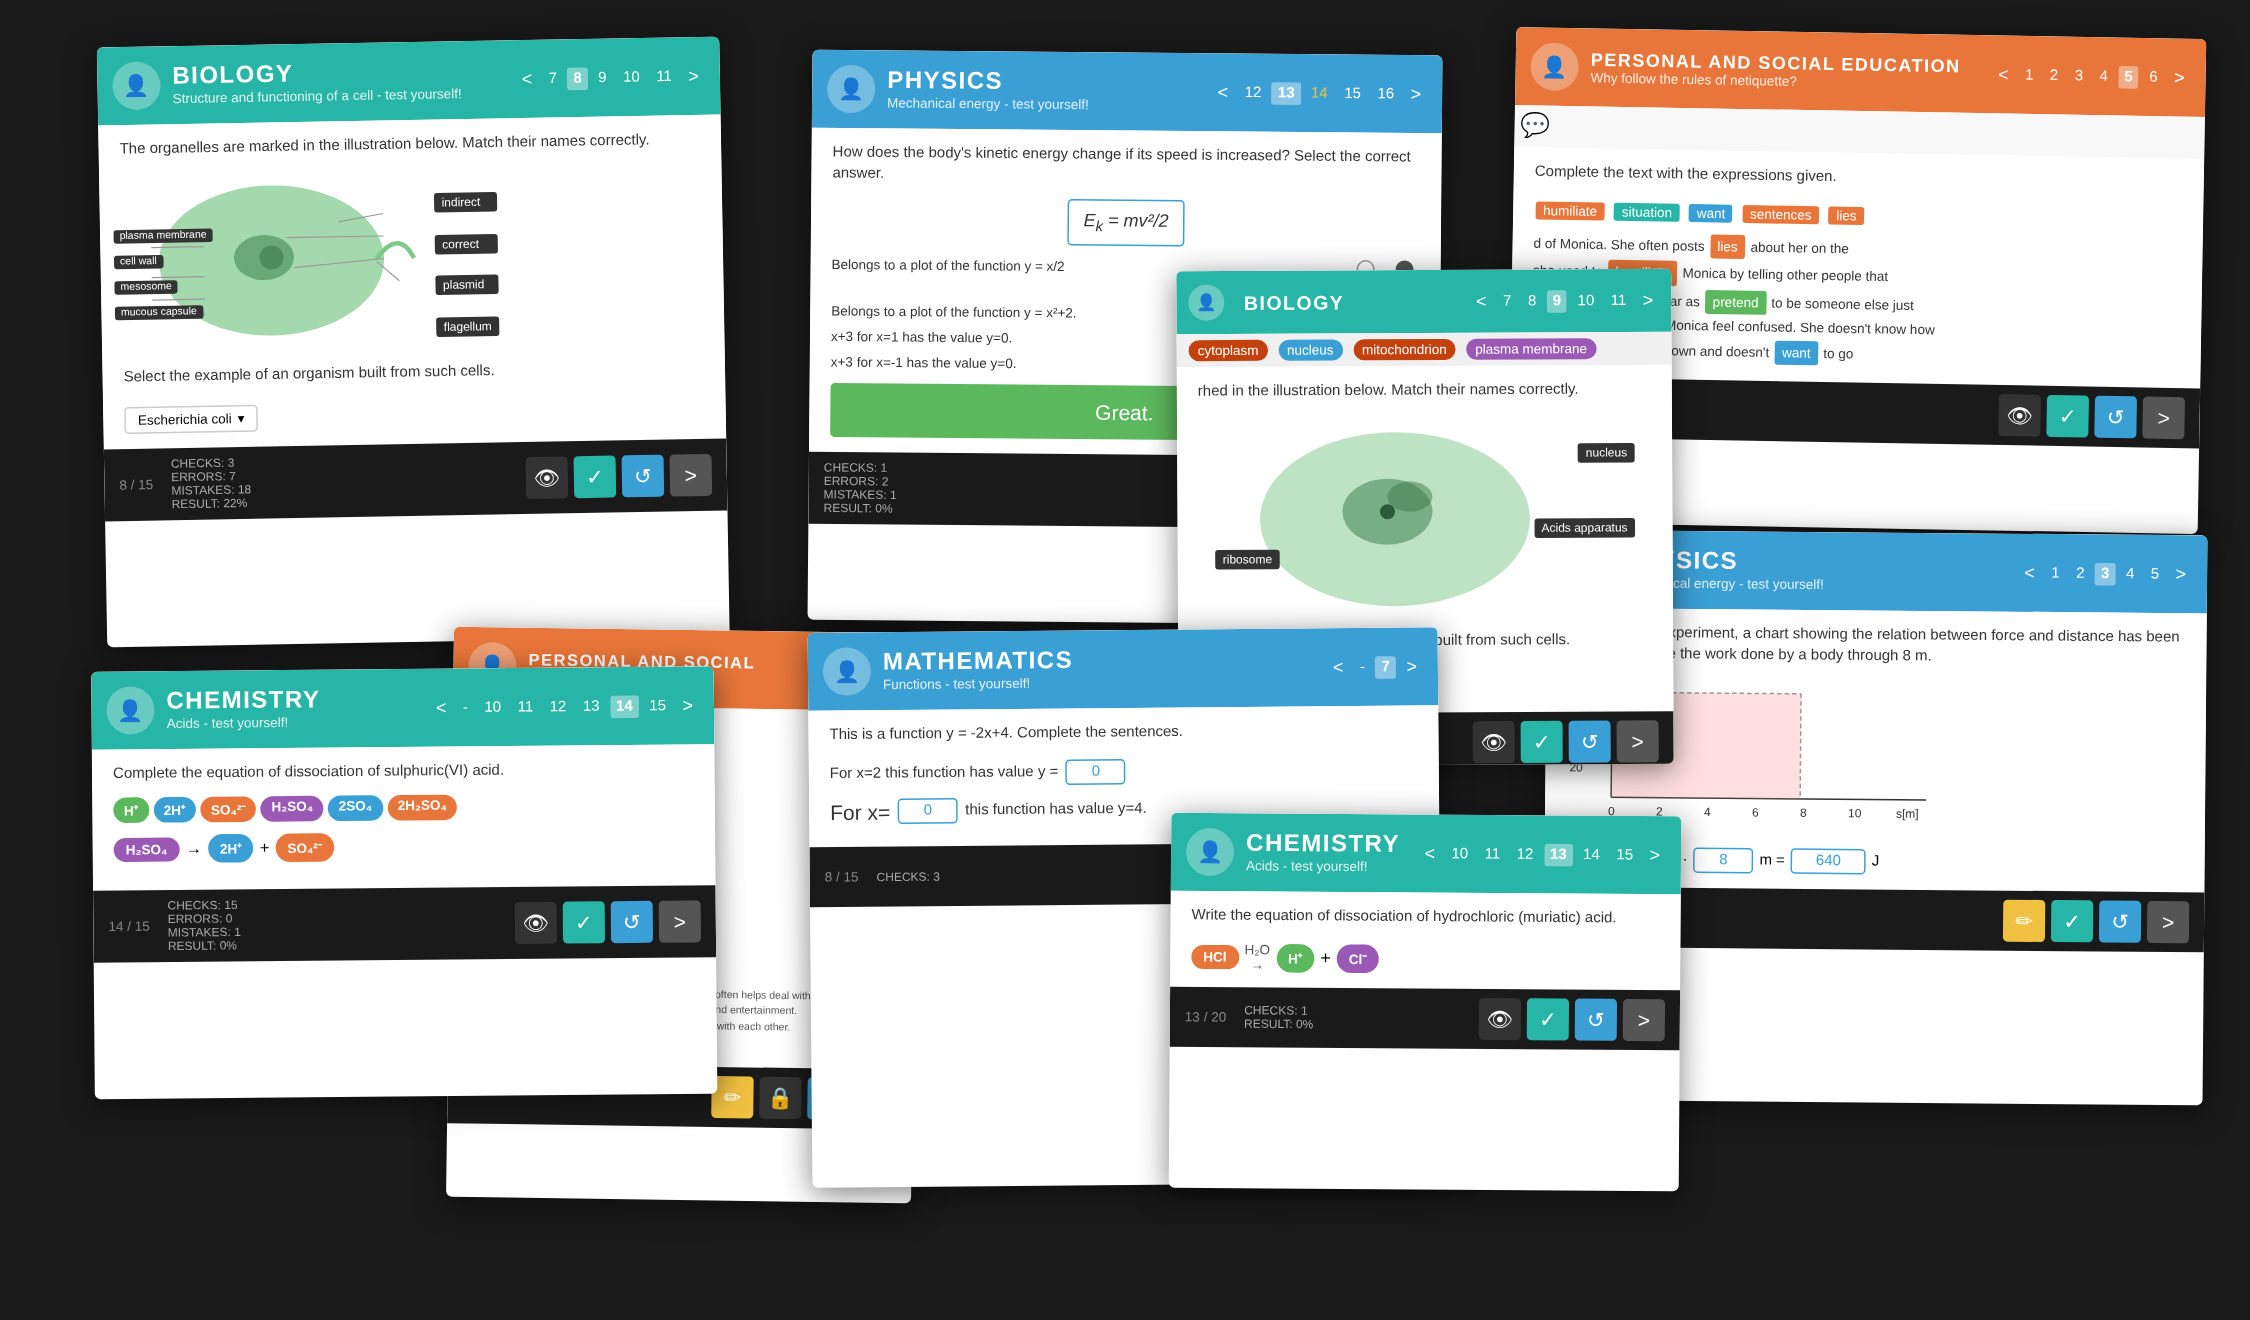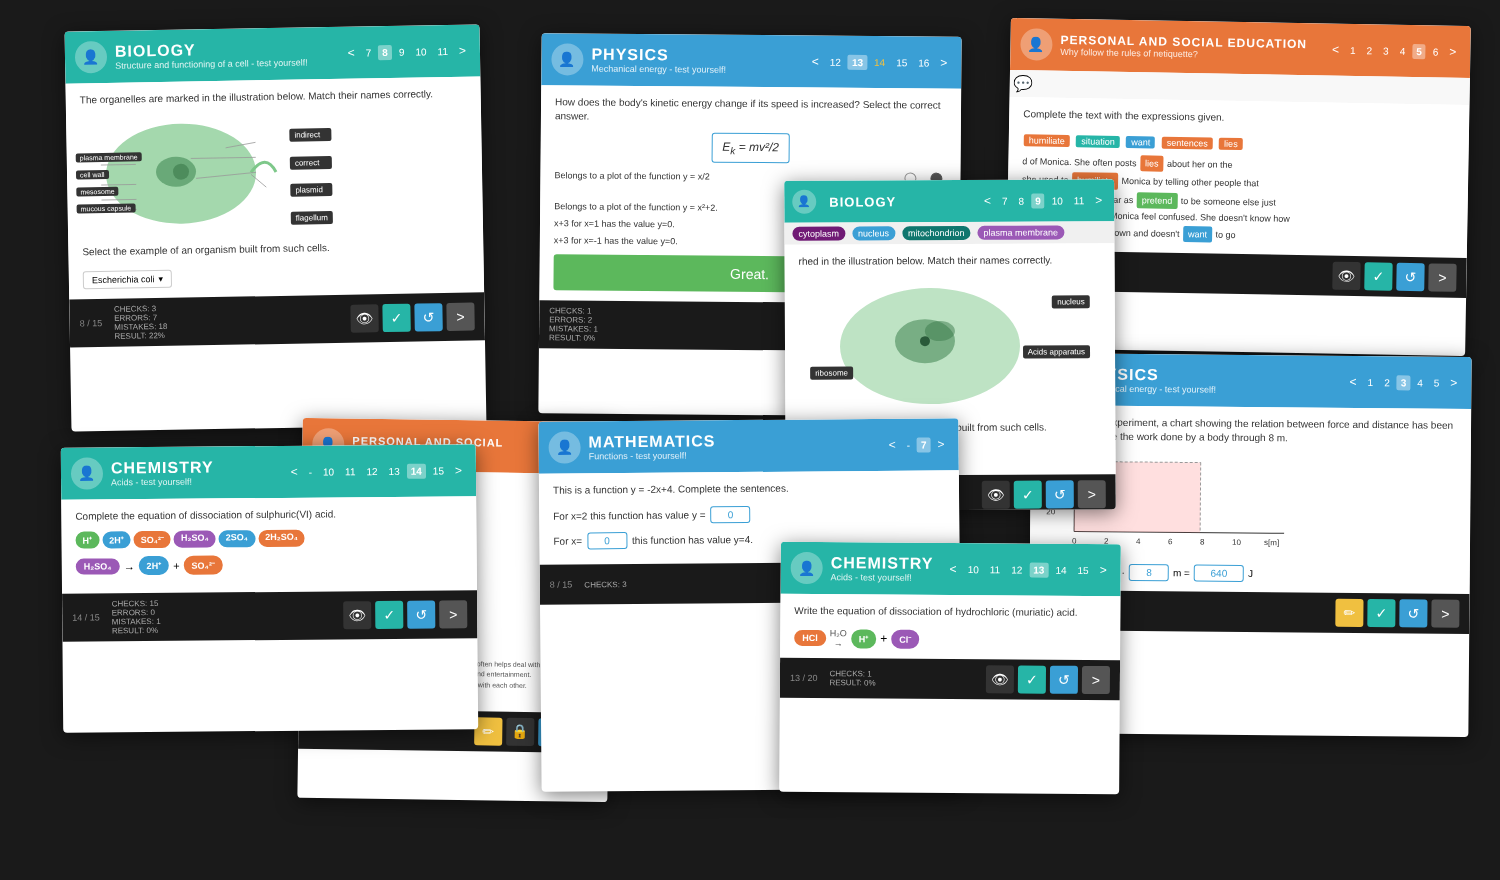--- a/index.html
+++ b/index.html
@@ -546,21 +546,21 @@
       <span class="nav-arrow">&gt;</span>
     </div>
   </div>
   <div class="card-body">
     <p class="content-text">This is a function y = -2x+4. Complete the sentences.</p>
     <div class="answer-row" style="margin-top:10px;">
       <span style="font-size:10px;">For x=2 this function has value y =</span>
       <span class="input-box" style="margin-left:5px;">0</span>
     </div>
     <div class="answer-row" style="margin-top:8px;">
-      <span style="font-size:10px;">For x=</span>
+      <span style="font-size:14px;">For x=</span>
       <span class="input-box" style="margin-left:5px;">0</span>
       <span style="font-size:10px; margin-left:5px;">this function has value y=4.</span>
     </div>
   </div>
   <div class="card-footer">
     <span class="page-counter">8 / 15</span>
     <div class="footer-stats">
       <div>CHECKS: <span>3</span></div>
     </div>
     <div class="footer-btn" style="background:#333;">👁</div>
@@ -728,23 +728,23 @@
       <span class="nav-arrow">&lt;</span>
       <span>7</span>
       <span>8</span>
       <span class="active">9</span>
       <span>10</span>
       <span>11</span>
       <span class="nav-arrow">&gt;</span>
     </div>
   </div>
   <div style="padding:2px 6px; background:#f0f0f0; display:flex; gap:3px; flex-wrap:wrap;">
-    <span class="pill-tag" style="background:#701a75;">cytoplasm</span>
+    <span class="pill-tag" style="background:#c2410c;">cytoplasm</span>
     <span class="pill-tag" style="background:#3a9fd5;">nucleus</span>
-    <span class="pill-tag" style="background:#0f766e;">mitochondrion</span>
+    <span class="pill-tag" style="background:#c2410c;">mitochondrion</span>
     <span class="pill-tag" style="background:#9b59b6;">plasma membrane</span>
   </div>
   <div class="card-body">
     <p class="content-text">rhed in the illustration below. Match their names correctly.</p>
     
     <div style="position:relative; width:280px; height:140px; margin:5px auto;">
       <svg width="280" height="140" viewBox="0 0 280 140">
         <ellipse cx="120" cy="70" rx="90" ry="58" fill="#7ec88a" opacity="0.5"></ellipse>
         <ellipse cx="115" cy="65" rx="30" ry="22" fill="#4a8a5a" opacity="0.6"></ellipse>
         <ellipse cx="130" cy="55" rx="15" ry="10" fill="#3a7a4a" opacity="0.5"></ellipse>

